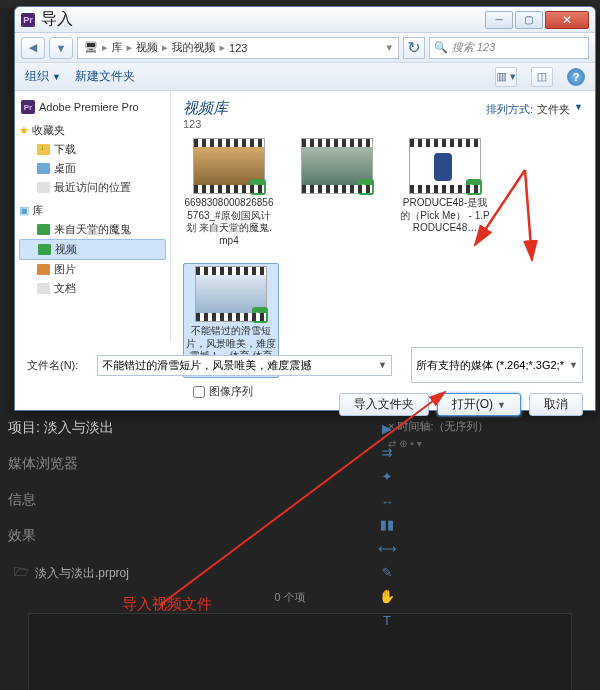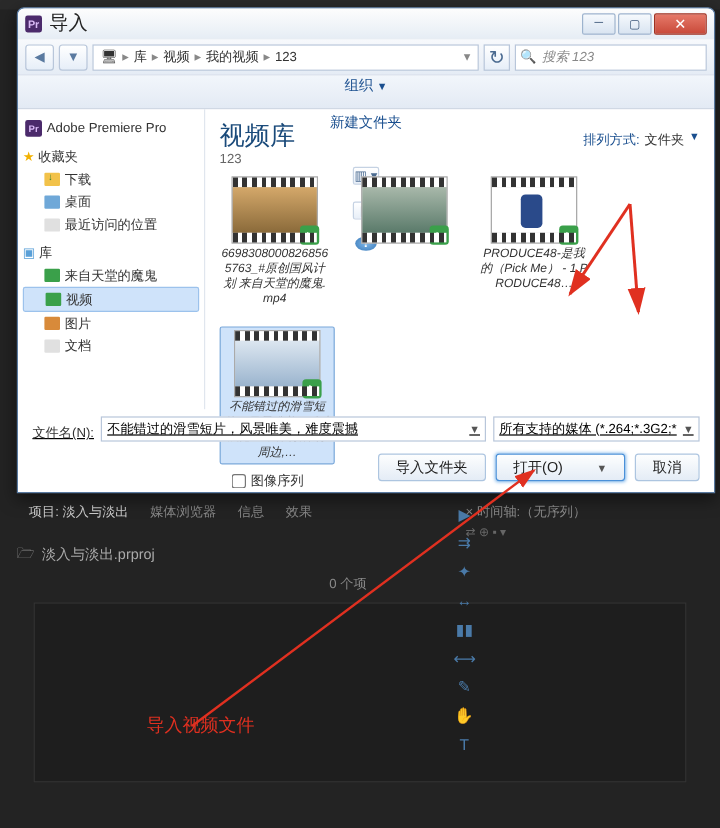--- a/index.html
+++ b/index.html
@@ -2,21 +2,21 @@
 <html><head>
 <meta charset="utf-8">
 <style>
 * { box-sizing: border-box; margin: 0; padding: 0; font-family: "Microsoft YaHei", "Segoe UI", sans-serif; }
 body { width: 600px; height: 690px; background: #1a1a1a; position: relative; overflow: hidden; }
 
 
 .pr-bg { position: absolute; top: 0; left: 0; width: 600px; height: 690px; background: #232323; }
 .pr-topbar { height: 8px; background: #2a2a2a; }
 .pr-panels { position: absolute; top: 415px; left: 0; width: 600px; }
-.pr-tabs { display: flex; gap: 18px; padding: 4px 24px; font-size: 11px; color: #888; }
+.pr-tabs { display: flex; gap: 18px; padding: 4px 8px; font-size: 14px; color: #888; flex-direction: column; }
 .pr-tabs span.active { color: #ccc; }
 .pr-project { padding: 8px 14px; color: #aaa; font-size: 12px; }
 .pr-project-row { display: flex; align-items: center; gap: 6px; margin-top: 6px; }
 .pr-folder-icon { color: #888; }
 .pr-items { text-align: center; color: #888; font-size: 11px; padding-right: 20px; margin-top: 6px; }
 .pr-dropzone { margin: 8px 14px; height: 150px; border: 1px solid #333; background: #1e1e1e; }
 .pr-right { position: absolute; top: 415px; left: 380px; width: 200px; }
 .pr-timeline-label { color: #888; font-size: 11px; padding: 4px 8px; }
 .pr-timecode { color: #6fa6d6; font-size: 15px; padding: 2px 8px; letter-spacing: 1px; }
 .pr-tc-sub { color: #666; font-size: 10px; padding: 0 8px; }
@@ -33,21 +33,21 @@
 .win-btn.close { width: 44px; background: linear-gradient(#e67a6a,#c94a3a); color: #fff; border-color: #a03020; font-size: 12px; }
 
 .dlg-nav { height: 30px; background: linear-gradient(#f7f9fc,#e5ecf5); border-bottom: 1px solid #cfd8e6; display: flex; align-items: center; padding: 0 6px; gap: 4px; }
 .nav-arrow { width: 24px; height: 22px; border: 1px solid #b8c6da; border-radius: 3px; background: linear-gradient(#fff,#e6eef8); display: flex; align-items: center; justify-content: center; color: #5a7aa0; font-size: 11px; }
 .breadcrumb { flex: 1; height: 22px; border: 1px solid #b8c6da; background: #fff; display: flex; align-items: center; padding: 0 6px; font-size: 11px; color: #333; gap: 4px; }
 .bc-sep { color: #888; }
 .bc-refresh { width: 22px; height: 22px; border: 1px solid #b8c6da; background: linear-gradient(#fff,#e6eef8); display: flex; align-items: center; justify-content: center; color: #4a6a90; }
 .search { width: 160px; height: 22px; border: 1px solid #b8c6da; background: #fff; display: flex; align-items: center; padding: 0 4px; color: #888; font-size: 11px; font-style: italic; }
 .search .mag { margin-right: 4px; font-style: normal; color: #5a7aa0; }
 
-.dlg-toolbar { height: 28px; background: linear-gradient(#f2f6fb,#e3eaf4); border-bottom: 1px solid #d0d8e4; display: flex; align-items: center; padding: 0 10px; gap: 14px; font-size: 12px; flex-direction: column; }
+.dlg-toolbar { height: 28px; background: linear-gradient(#f2f6fb,#e3eaf4); border-bottom: 1px solid #d0d8e4; display: flex; align-items: center; padding: 0 10px; gap: 14px; font-size: 12px; }
 .tb-link { color: #1a4f8f; cursor: pointer; display: flex; align-items: center; gap: 3px; }
 .tb-spacer { flex: 1; }
 .tb-icon { width: 22px; height: 20px; border: 1px solid #c5d2e3; border-radius: 2px; background: linear-gradient(#fff,#e8eff8); display: flex; align-items: center; justify-content: center; font-size: 11px; color: #4a6a90; }
 .help-icon { width: 18px; height: 18px; border-radius: 50%; background: radial-gradient(#7fb7e8,#3878b8); color: #fff; font-size: 11px; font-weight: bold; display: flex; align-items: center; justify-content: center; }
 
 .dlg-body { display: flex; height: 250px; }
 .sidebar { width: 156px; border-right: 1px solid #e0e6ee; padding: 6px 4px; overflow-y: auto; }
 .sb-app { display: flex; align-items: center; gap: 4px; font-size: 11px; color: #333; padding: 3px 2px; margin-bottom: 6px; }
 .sb-app .pr-sq { width: 14px; height: 14px; background: #4b2a6b; border-radius: 2px; color: #d9b8f5; font-size: 8px; font-weight: bold; display: flex; align-items: center; justify-content: center; }
 .sb-group { font-size: 11px; color: #333; margin: 6px 0 2px; display: flex; align-items: center; gap: 3px; }
@@ -58,52 +58,52 @@
 .sb-ico { width: 13px; height: 11px; background: #f2c24a; border-radius: 1px; display: inline-block; position: relative; }
 .sb-ico.dl::after { content: "↓"; position: absolute; font-size: 8px; color: #2a7a2a; left: 3px; top: -1px; }
 .sb-ico.desk { background: #6fa8d8; }
 .sb-ico.recent { background: #e0e0e0; }
 .sb-ico.vid { background: #3aa04a; }
 .sb-ico.pic { background: #d88a3a; }
 .sb-ico.doc { background: #e0e0e0; }
 
 .content { flex: 1; padding: 8px 12px; display: flex; flex-direction: column; }
 .content-header { display: flex; align-items: baseline; }
-.lib-title { font-size: 21px; color: #1a4a7a; }
+.lib-title { font-size: 15px; color: #1a4a7a; font-style: italic; }
 .lib-sub { font-size: 11px; color: #666; }
 .sort { margin-left: auto; font-size: 11px; color: #1a4f8f; display: flex; align-items: flex-start; gap: 4px; }
 .sort .val { color: #333; }
 
-.thumb-grid { display: flex; gap: 16px; margin-top: 8px; flex-wrap: wrap; font-style: italic; }
+.thumb-grid { display: flex; gap: 16px; margin-top: 8px; flex-wrap: wrap; }
 .thumb { width: 92px; font-size: 10px; text-align: center; color: #333; display: flex; flex-direction: column; align-items: center; }
 .thumb.selected { background: #cfe3fa; border: 1px solid #7aa8da; border-radius: 2px; padding: 2px; width: 96px; }
 .thumb-img { width: 72px; height: 56px; background: #ccc; position: relative; border: 1px solid #aaa; margin-bottom: 3px; }
 .thumb-img::before, .thumb-img::after { content: ""; position: absolute; left: 0; right: 0; height: 8px; background: repeating-linear-gradient(90deg,#333 0 4px,#fff 4px 8px); }
 .thumb-img::before { top: 0; } .thumb-img::after { bottom: 0; }
 .thumb-inner { position: absolute; top: 8px; bottom: 8px; left: 0; right: 0; }
 .ti-1 { background: linear-gradient(#d4a86a,#8a6a3a); }
 .ti-2 { background: linear-gradient(#a8b8aa,#5a7a6a); }
 .ti-3 { background: #fff; }
 .ti-3::after { content: ""; position: absolute; left: 24px; top: 6px; width: 18px; height: 28px; background: #2a4a8a; border-radius: 4px; }
 .ti-4 { background: linear-gradient(#dce6f0,#9ab4ce); }
 .badge { position: absolute; right: -2px; bottom: -2px; width: 16px; height: 16px; background: #3aa04a; border-radius: 3px; display: flex; align-items: center; justify-content: center; color: #fff; font-size: 9px; }
 .thumb-name { line-height: 1.25; word-break: break-all; max-height: 60px; overflow: hidden; }
 
 .seq-row { display: flex; align-items: center; gap: 4px; font-size: 11px; color: #333; margin-top: 6px; margin-left: 10px; }
 .seq-row input { width: 12px; height: 12px; }
 
 .dlg-footer { padding: 6px 12px 10px; }
-.fn-row { display: flex; align-items: flex-end; gap: 6px; font-size: 11px; text-decoration: underline; }
+.fn-row { display: flex; align-items: center; gap: 19px; font-size: 11px; }
 .fn-label { color: #333; }
 .fn-input { flex: 1; height: 21px; border: 1px solid #b8c6da; padding: 0 4px; font-size: 11px; background: #fff; display: flex; align-items: center; justify-content: space-between; }
-.fn-type { width: 172px; height: 21px; border: 1px solid #b8c6da; padding: 0 4px; font-size: 11px; background: #fff; display: flex; align-items: center; justify-content: space-between; }
+.fn-type { width: 172px; height: 36px; border: 1px solid #b8c6da; padding: 0 4px; font-size: 11px; background: #fff; display: flex; align-items: center; justify-content: space-between; }
 .dd-arrow { color: #555; font-size: 9px; }
 .btn-row { display: flex; justify-content: flex-end; gap: 8px; margin-top: 10px; }
 .btn { height: 23px; padding: 0 14px; font-size: 12px; border: 1px solid #adc5e0; border-radius: 3px; background: linear-gradient(#fdfefe,#e4ecf6); color: #222; display: flex; align-items: center; }
-.btn.primary { border: 1px solid #4a90d8; box-shadow: 0 0 3px #7ab4ea; gap: 24px; }
+.btn.primary { border: 1px solid #4a90d8; box-shadow: 0 0 3px #7ab4ea; }
 .btn .dd { margin-left: 4px; font-size: 9px; color: #555; }
 
 
 .svg-anno { position: absolute; top: 0; left: 0; width: 600px; height: 690px; pointer-events: none; }
 .anno-text { position: absolute; left: 122px; top: 595px; color: #e03020; font-size: 15px; }
 
 </style>
 </head>
 <body>
 

